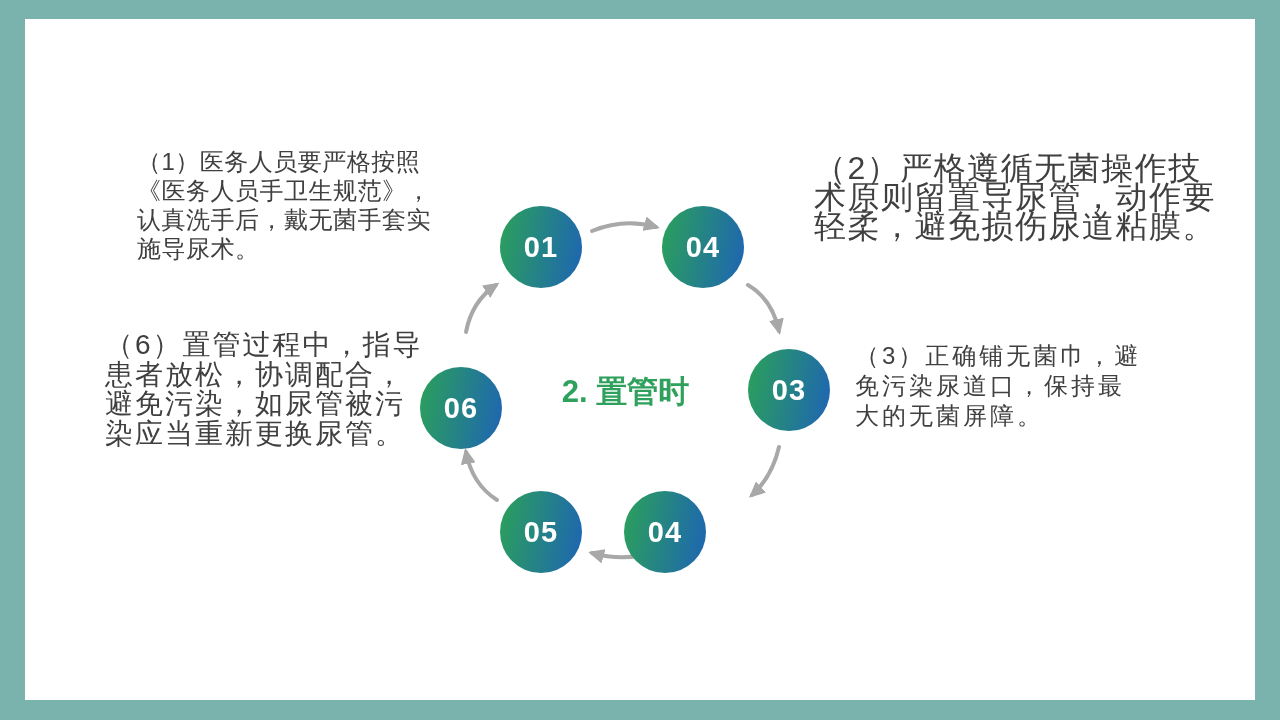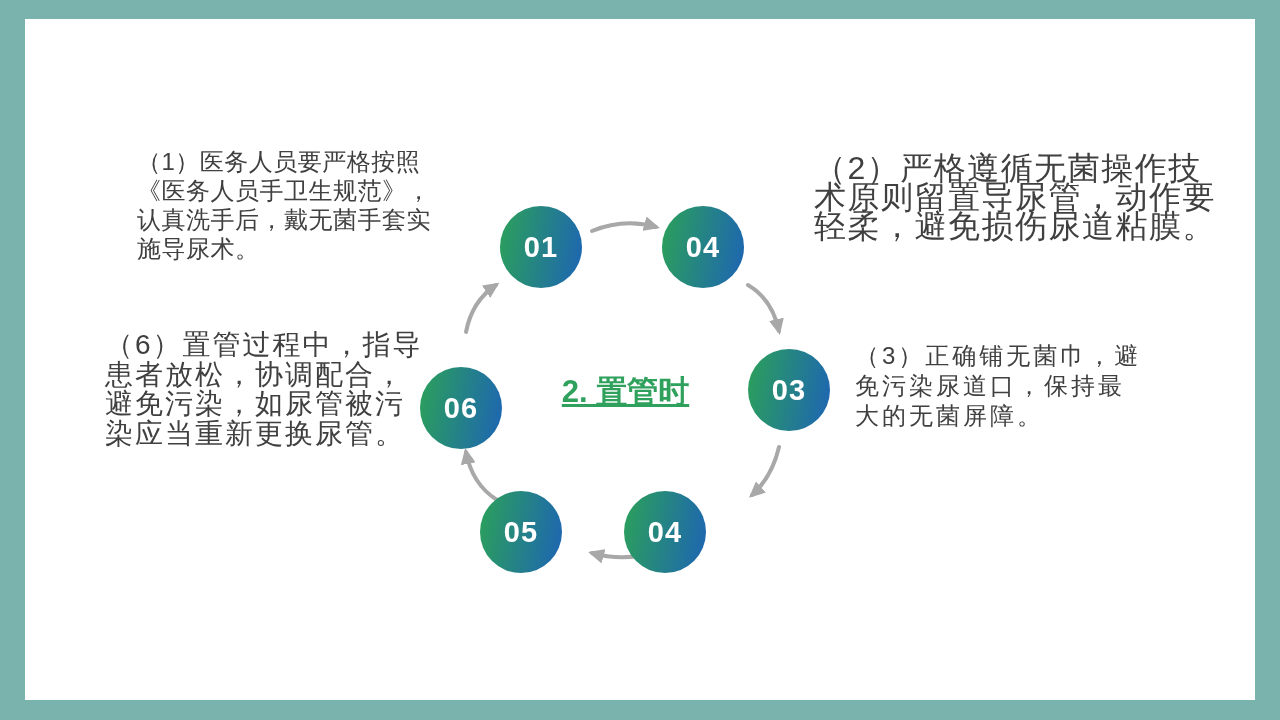--- a/index.html
+++ b/index.html
@@ -34,30 +34,29 @@
     border-radius: 50%;
     background: linear-gradient(100deg, var(--grad-a, #2B9E5D) 5%, var(--grad-b, #1E67B0) 95%);
     color: #ffffff;
     display: flex; align-items: center; justify-content: center;
     font-size: 29px; font-weight: 600; letter-spacing: 1px;
   }
   .c01 { left: 500px; top: 206px; }
   .c02 { left: 662px; top: 206px; }
   .c03 { left: 748px; top: 349px; }
   .c04 { left: 624px; top: 491px; }
-  .c05 { left: 480px; top: 491px; }
+  .c05 { left: 500px; top: 491px; }
   .c06 { left: 420px; top: 367px; }
   .center-title {
     position: absolute;
     left: 538px; top: 371px; width: 175px;
     text-align: center;
     font-size: 31px; font-weight: bold;
     color: var(--title-color, #2FA15D);
     white-space: pre;
-    text-decoration: underline;
   }
   .note {
     position: absolute;
     color: #404040;
     font-weight: normal;
     white-space: pre;
   }
   .n1 { left: 137px; top: 147px; font-size: 24px; line-height: 29px;   letter-spacing: 0.5px; }
   .n2 { left: 814px; top: 154px; font-size: 32px; line-height: 29px;   letter-spacing: 1.5px; }
   .n3 { left: 855px; top: 333px; font-size: 24px; line-height: 30px;   letter-spacing: 3px; margin-top: 8px; }

